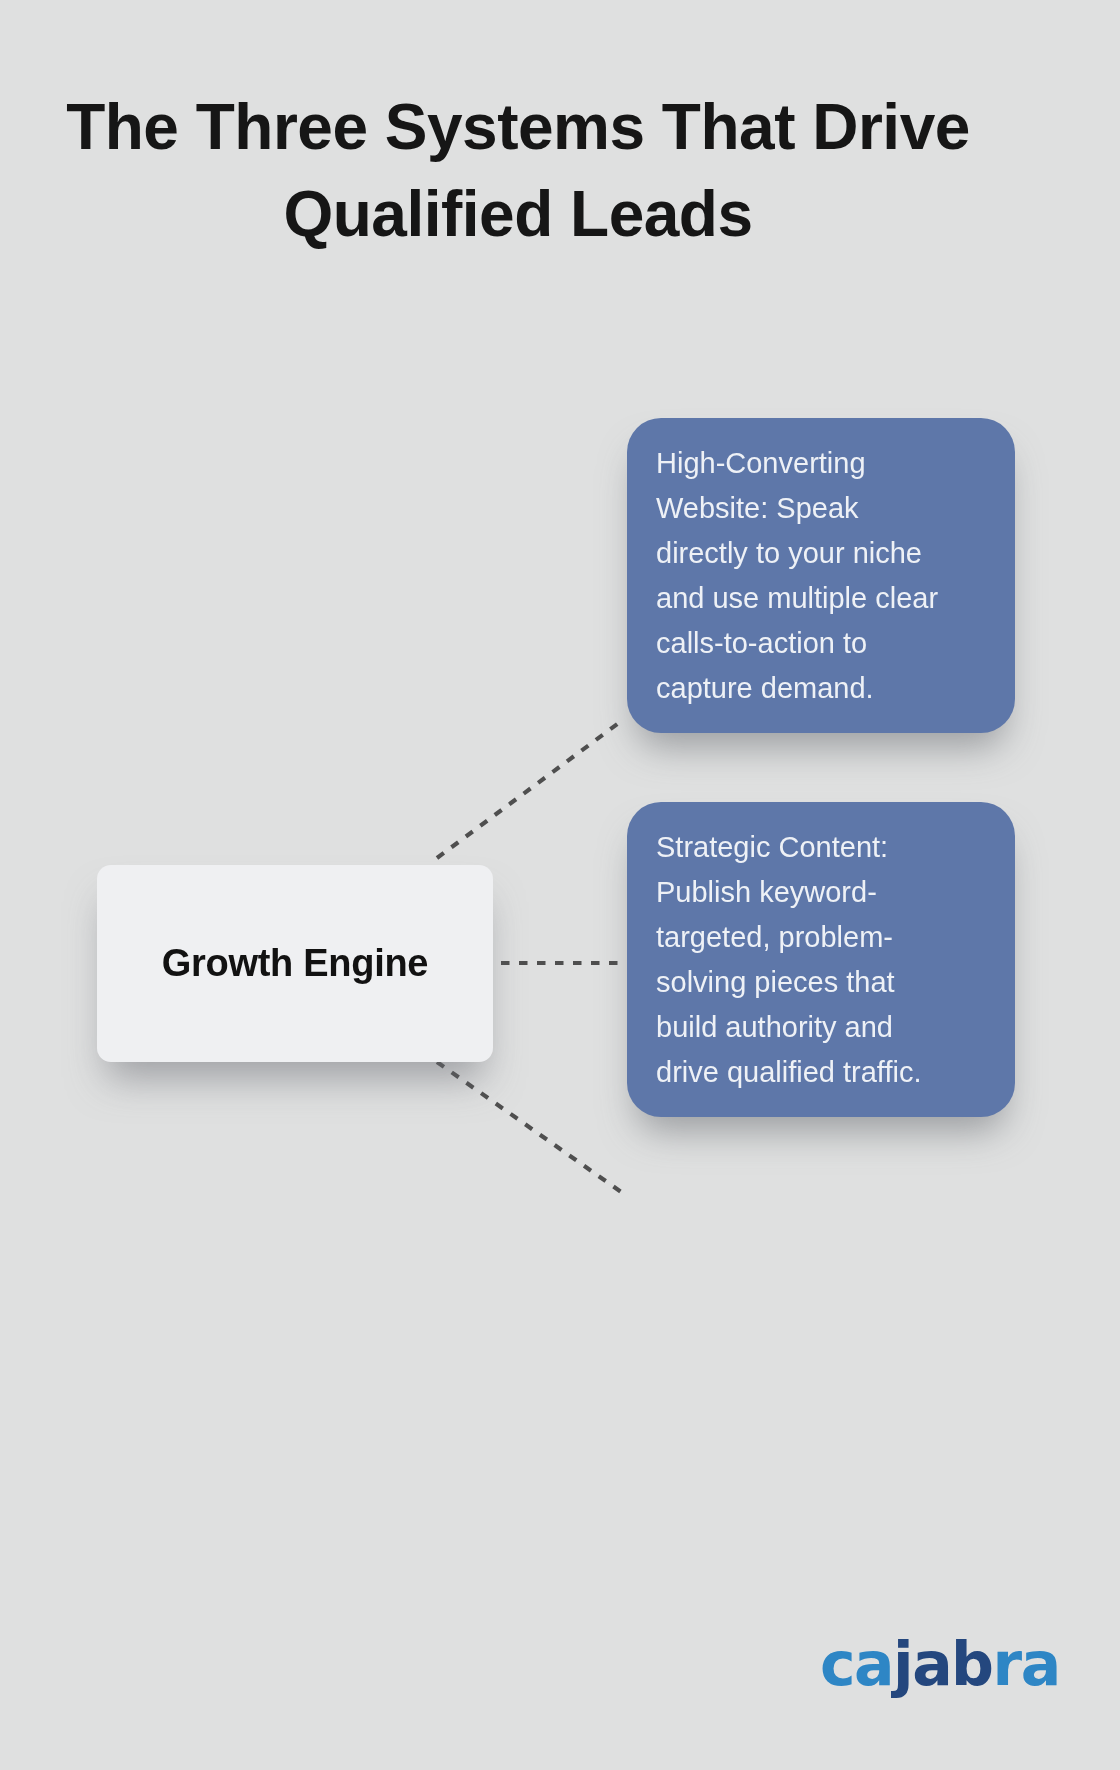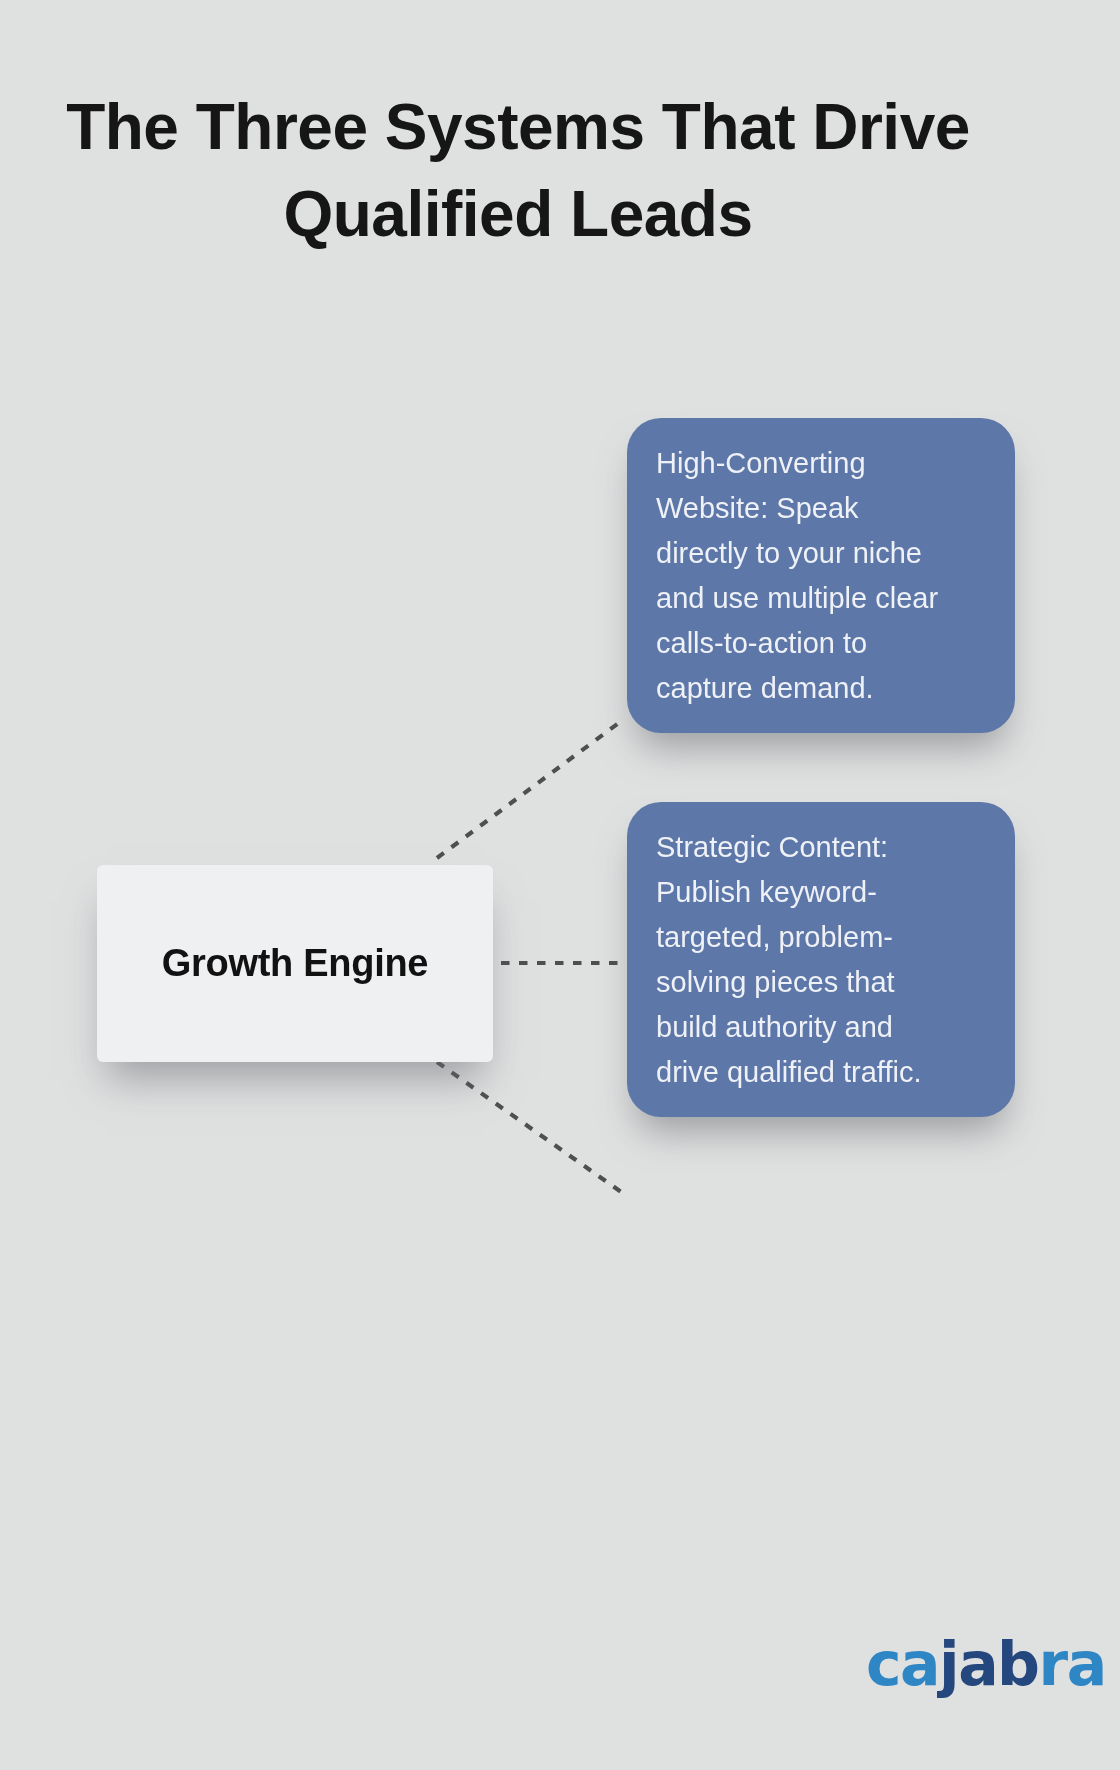--- a/index.html
+++ b/index.html
@@ -36,21 +36,21 @@
     stroke-dasharray: 8.5 9.5;
   }
 
   .center-node {
     position: absolute;
     left: 97px;
     top: 865px;
     width: 396px;
     height: 197px;
     background: var(--node-bg, #eff0f2);
-    border-radius: 6px;
+    border-radius: 14px;
     display: flex;
     align-items: center;
     justify-content: center;
     box-shadow: 0 26px 38px -10px rgba(105, 108, 114, 0.55);
   }
   .center-node .node-label {
     font-size: 38px;
     font-weight: bold;
     color: #121212;
     letter-spacing: -0.3px;
@@ -80,21 +80,20 @@
 
   .logo {
     position: absolute;
     left: 820px;
     top: 1634px;
     font-family: "DejaVu Sans", sans-serif;
     font-weight: bold;
     font-size: 60px;
     line-height: 1;
     letter-spacing: -1.5px;
-    margin-left: 46px;
   }
   .logo .lt { color: var(--logo-light, #2e86c5); }
   .logo .dk { color: var(--logo-dark, #24477e); }
 </style>
 </head>
 <body>
 
 <div class="canvas">
 
   <h1 class="title">The Three Systems That Drive

